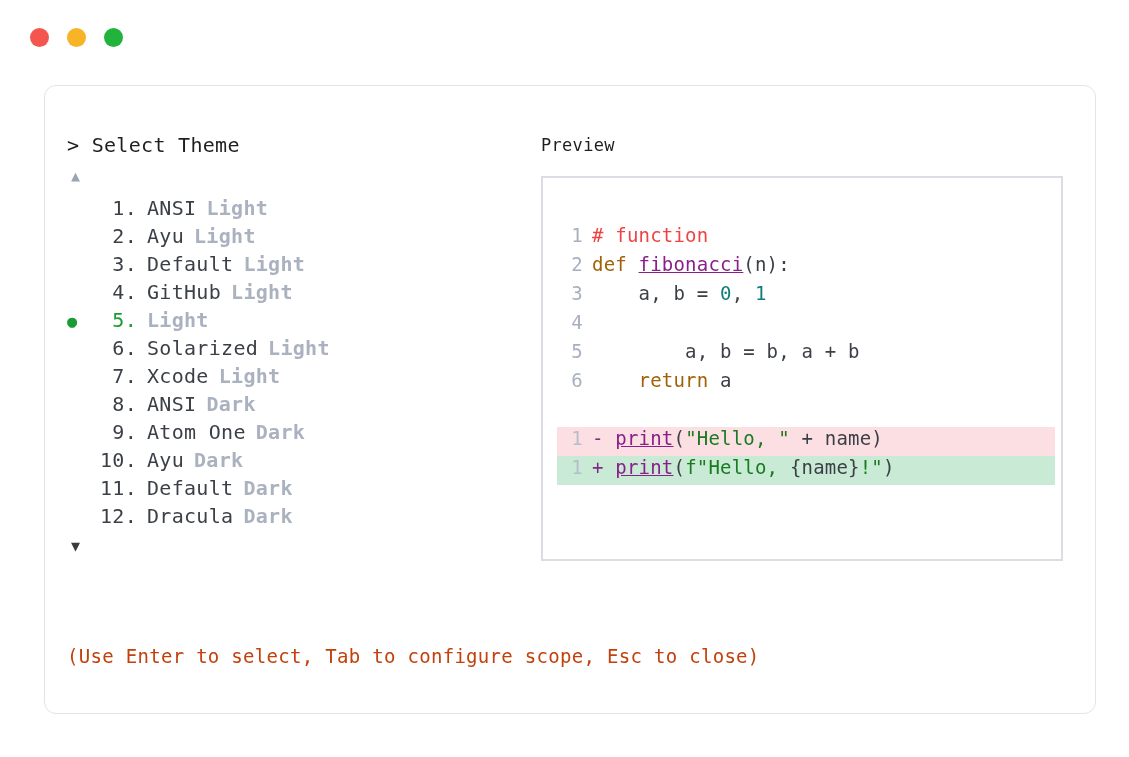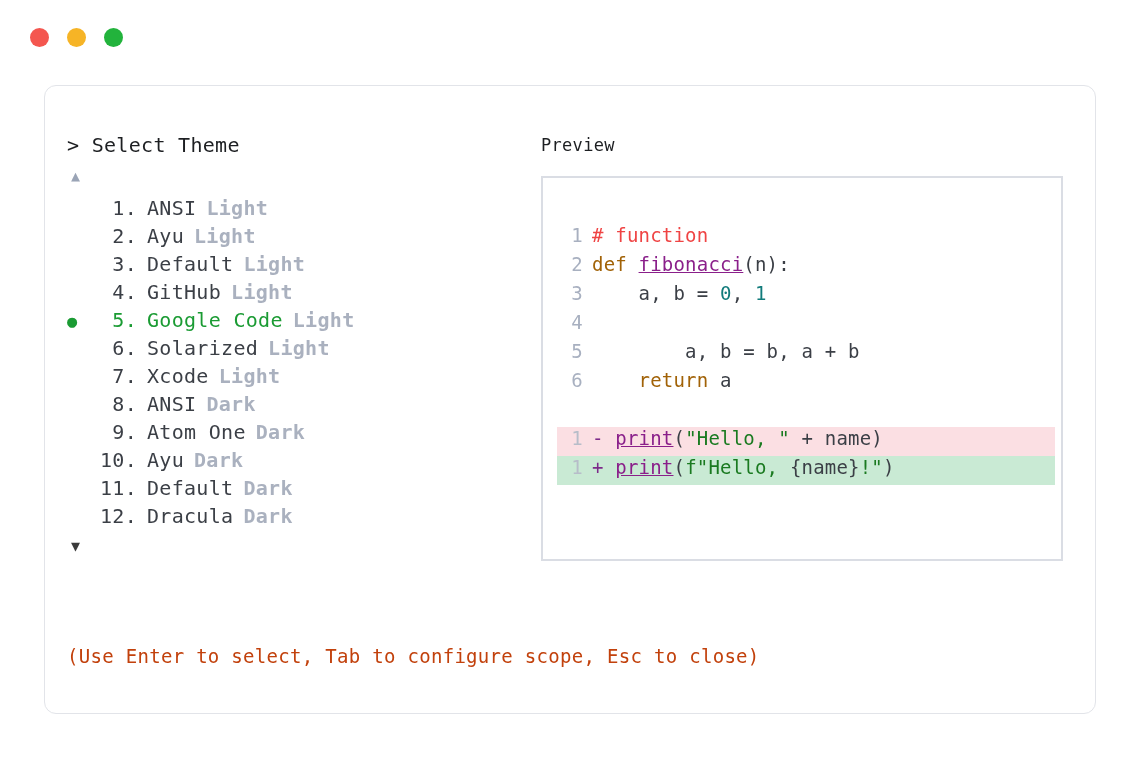--- a/index.html
+++ b/index.html
@@ -193,21 +193,21 @@
     <div class="left-col">
       <div class="prompt-line"><span>&gt;</span> <span>Select Theme</span></div>
 
       <div class="scroll-arrow arrow-up">▲</div>
 
       <div class="theme-list" id="theme-list">
           <div class="theme-row"><span class="bullet-cell">&nbsp;</span><span class="num-cell">1.</span><span class="name-cell">ANSI</span><span class="variant-cell">Light</span></div>
           <div class="theme-row"><span class="bullet-cell">&nbsp;</span><span class="num-cell">2.</span><span class="name-cell">Ayu</span><span class="variant-cell">Light</span></div>
           <div class="theme-row"><span class="bullet-cell">&nbsp;</span><span class="num-cell">3.</span><span class="name-cell">Default</span><span class="variant-cell">Light</span></div>
           <div class="theme-row"><span class="bullet-cell">&nbsp;</span><span class="num-cell">4.</span><span class="name-cell">GitHub</span><span class="variant-cell">Light</span></div>
-          <div class="theme-row selected"><span class="bullet-cell">●</span><span class="num-cell">5.</span><span class="name-cell">Google Code</span><span class="variant-cell">Light</span></div>
+          <div class="theme-row selected"><span class="bullet-cell">●</span><span class="num-cell">5.</span><span class="variant-cell">Light</span></div>
           <div class="theme-row"><span class="bullet-cell">&nbsp;</span><span class="num-cell">6.</span><span class="name-cell">Solarized</span><span class="variant-cell">Light</span></div>
           <div class="theme-row"><span class="bullet-cell">&nbsp;</span><span class="num-cell">7.</span><span class="name-cell">Xcode</span><span class="variant-cell">Light</span></div>
           <div class="theme-row"><span class="bullet-cell">&nbsp;</span><span class="num-cell">8.</span><span class="name-cell">ANSI</span><span class="variant-cell">Dark</span></div>
           <div class="theme-row"><span class="bullet-cell">&nbsp;</span><span class="num-cell">9.</span><span class="name-cell">Atom One</span><span class="variant-cell">Dark</span></div>
           <div class="theme-row"><span class="bullet-cell">&nbsp;</span><span class="num-cell">10.</span><span class="name-cell">Ayu</span><span class="variant-cell">Dark</span></div>
           <div class="theme-row"><span class="bullet-cell">&nbsp;</span><span class="num-cell">11.</span><span class="name-cell">Default</span><span class="variant-cell">Dark</span></div>
           <div class="theme-row"><span class="bullet-cell">&nbsp;</span><span class="num-cell">12.</span><span class="name-cell">Dracula</span><span class="variant-cell">Dark</span></div>
         </div>
 
       <div class="scroll-arrow arrow-down">▼</div>

